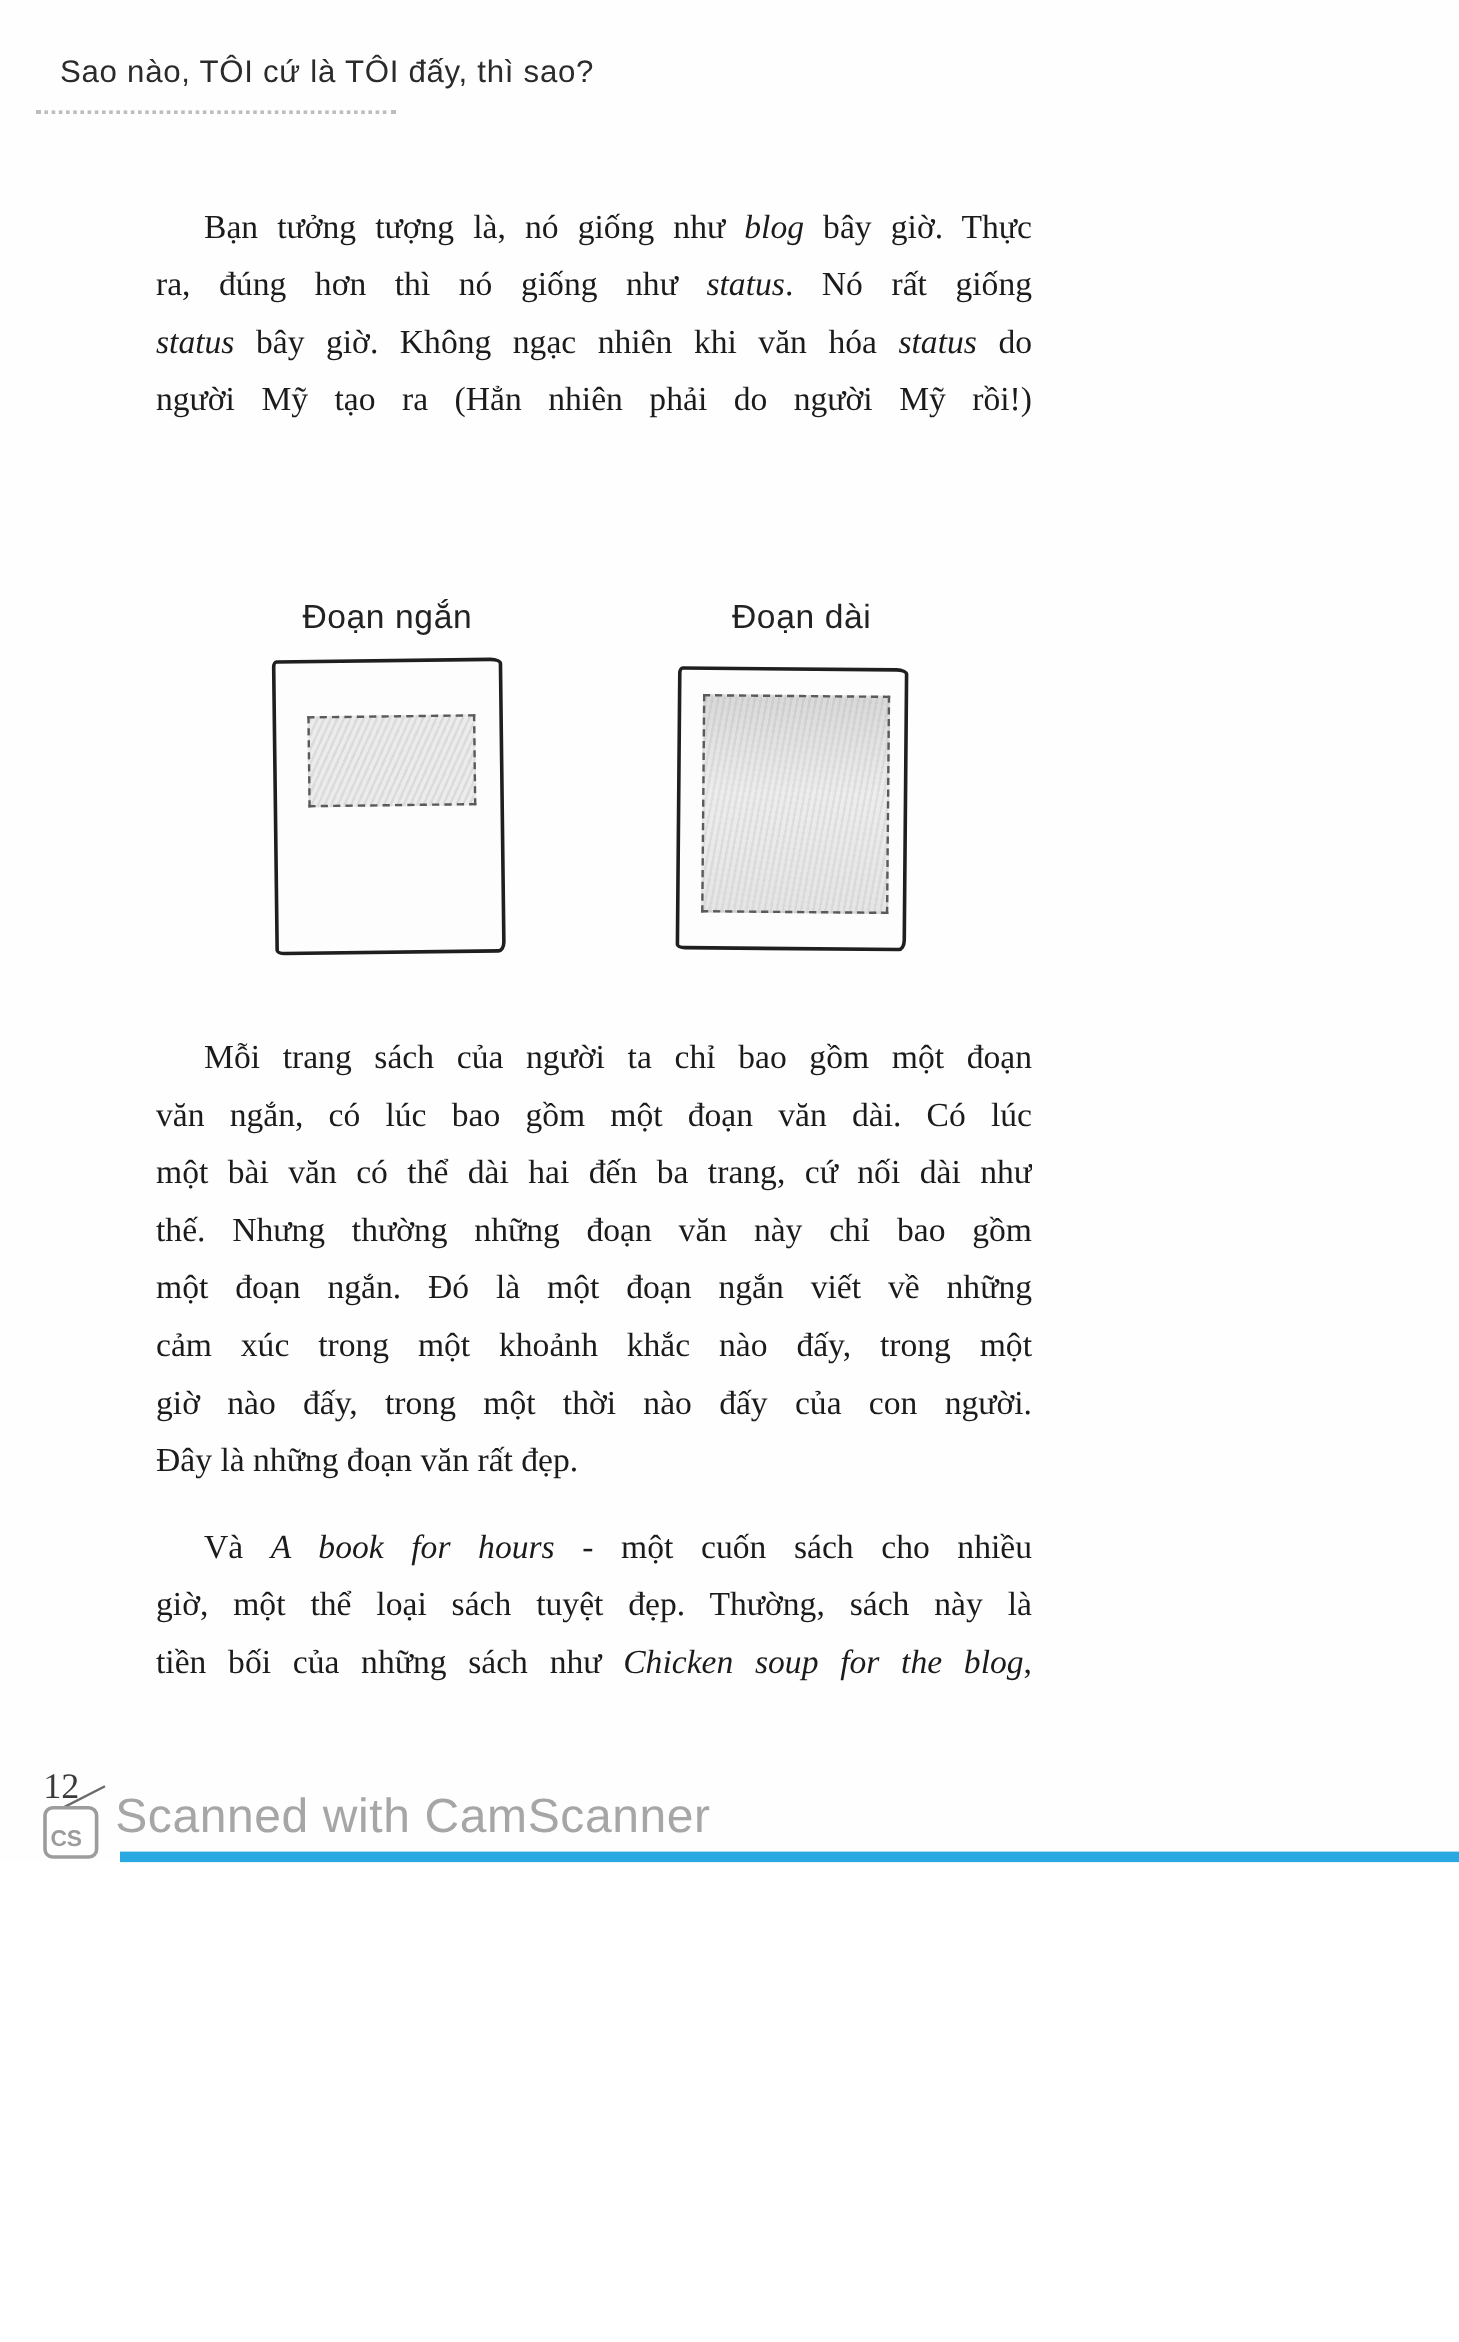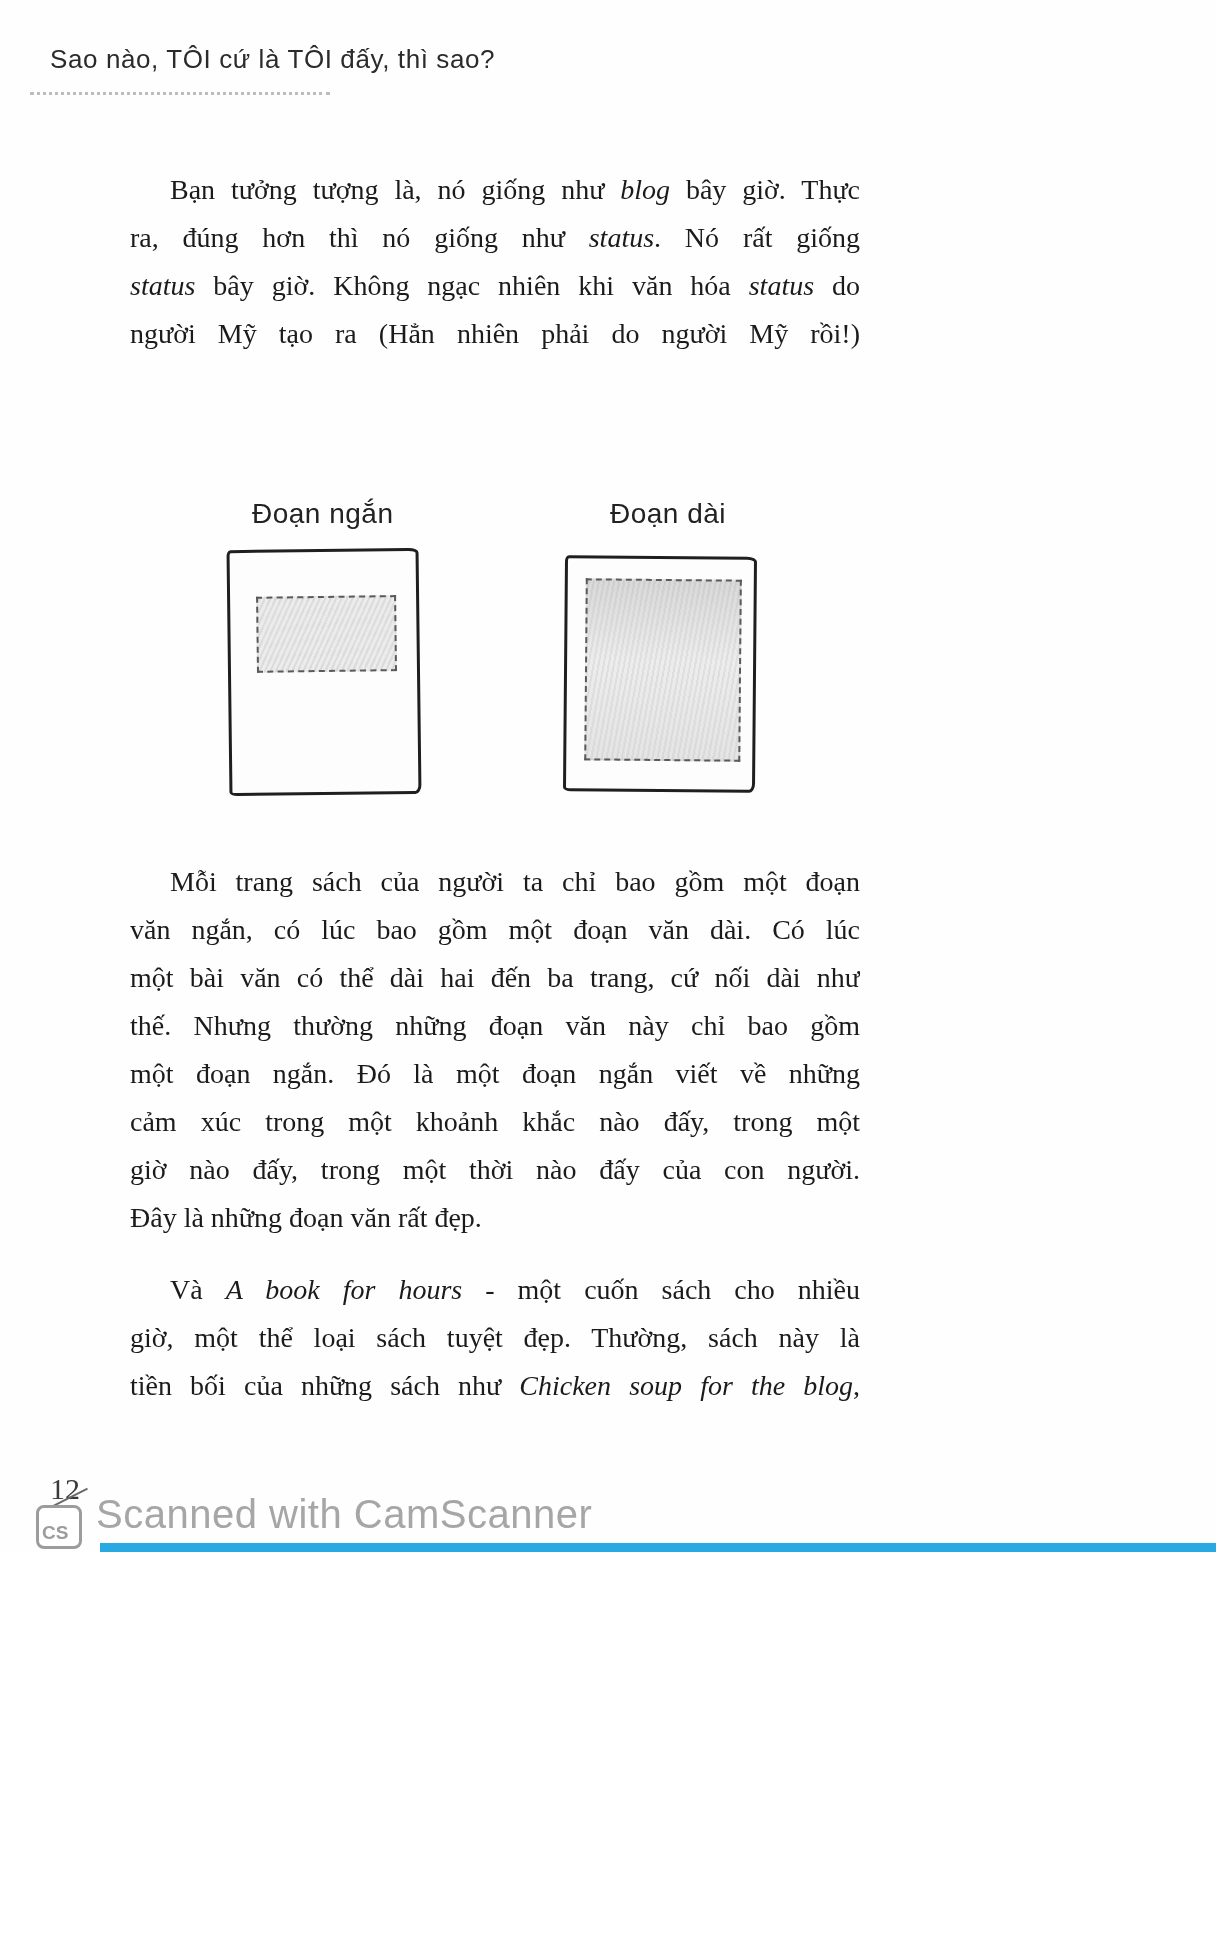--- a/index.html
+++ b/index.html
@@ -100,21 +100,21 @@
     left: 18px; top: 20px;
     width: 152px; height: 178px;
     background:
       repeating-linear-gradient(100deg, rgba(0,0,0,0.07) 0 2px, rgba(0,0,0,0.01) 2px 5px),
       linear-gradient(180deg, #dcdcdc, #f0f0f0 45%, #e8e8e8);
   }
 
   
   .page-number {
     position: absolute;
-    left: 50px; top: 1472px;
+    left: 36px; top: 1472px;
     font-size: 30px;
     color: #3a3a3a;
   }
   .page-number-strike {
     position: absolute;
     left: 44px; top: 1498px;
     width: 46px; height: 2px;
     background: #6a6a6a;
     transform: rotate(-27deg);
   }

